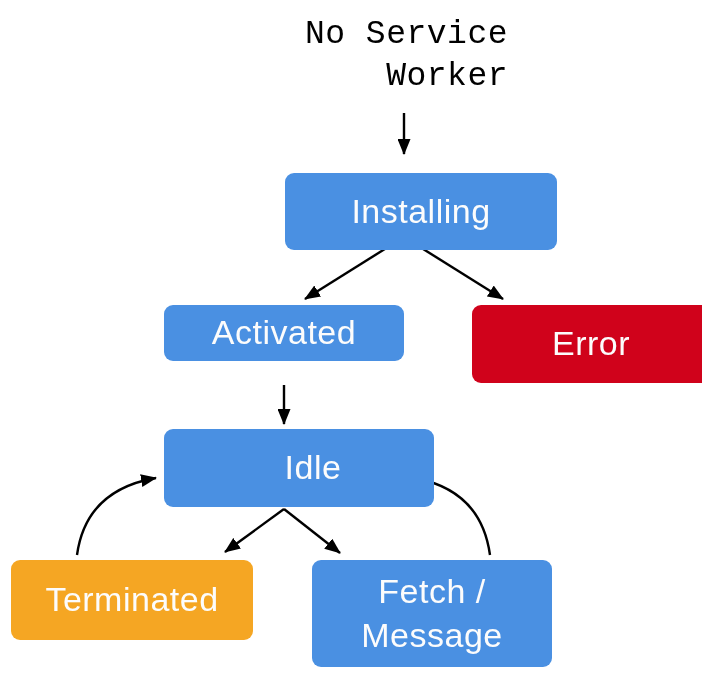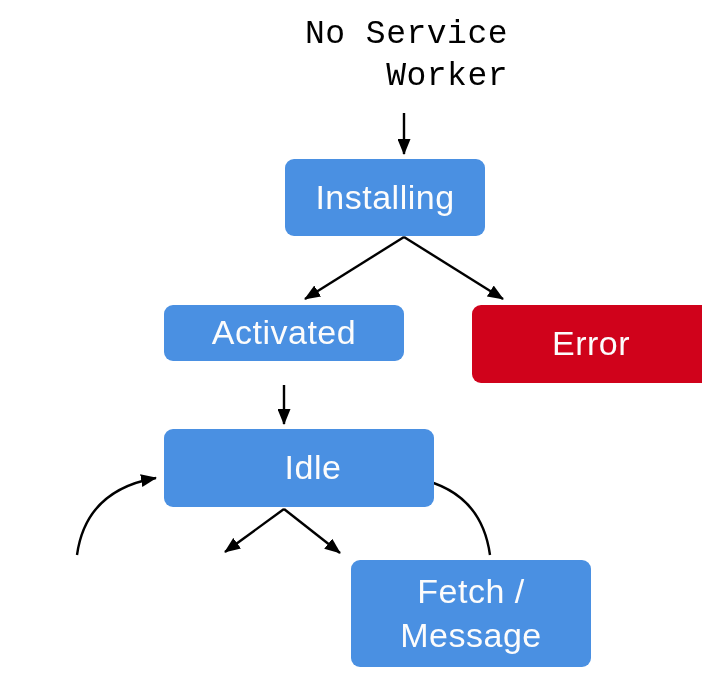--- a/index.html
+++ b/index.html
@@ -41,26 +41,26 @@
     font-size: 34px;
     font-weight: 300;
     text-align: center;
     line-height: 1.28;
     letter-spacing: 0.5px;
   }
   .node.blue   { background: var(--node-blue,   #4A90E2); }
   .node.red    { background: var(--node-red,    #D0021B); margin-left: 14px; }
   .node.orange { background: var(--node-orange, #F5A623); }
 
-  #node-installing    { left: 285px; top: 159px; width: 200px; height: 77px; justify-content: center;  }
+  #node-installing    { left: 285px; top: 173px; width: 272px; height: 77px; justify-content: center;  }
   #node-activated     { left: 164px; top: 305px; width: 240px; height: 56px;  }
   #node-error         { left: 458px; top: 305px; width: 238px; height: 78px;  }
   #node-idle          { left: 164px; top: 429px; width: 242px; height: 78px; padding-left: 28px;  }
   #node-terminated    { left: 11px;  top: 560px; width: 242px; height: 80px;  }
-  #node-fetch-message { left: 312px; top: 560px; width: 240px; height: 107px; margin-left: 39px; }
+  #node-fetch-message { left: 312px; top: 560px; width: 240px; height: 107px; }
 
   #label-no-service-worker { left: 298px; top: 14px; width: 210px; }
   #node-fetch-message .node-label { max-width: 170px; }
 
   path.edge {
     fill: none;
     stroke: var(--arrow, #000);
     stroke-width: 2.4;
   }
   #arrowhead path { fill: var(--arrow, #000); }
@@ -97,18 +97,21 @@
   </div>
 
   <div class="node red" id="node-error">
     <span class="node-label">Error</span>
   </div>
 
   <div class="node blue" id="node-idle">
     <span class="node-label">Idle</span>
   </div>
 
+  <div class="node orange" id="node-terminated">
+    <span class="node-label">Terminated</span>
+  </div>
 
   <div class="node blue" id="node-fetch-message">
     <span class="node-label">Fetch / Message</span>
   </div>
 
 </div>
 
 </body></html>

